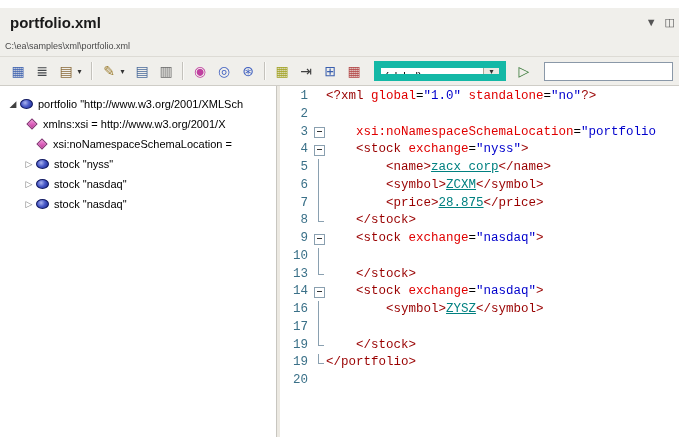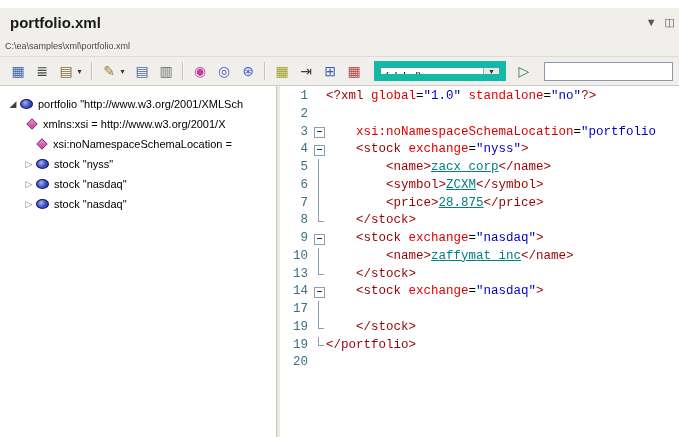--- a/index.html
+++ b/index.html
@@ -211,31 +211,35 @@
           <span class="ctext"><span class="sg-tag">    &lt;/stock&gt;</span></span>
         </div>
         <div class="cline">
           <span class="lnum">9</span>
           <span class="fold box"></span>
           <span class="ctext"><span class="sg-tag">    &lt;stock </span><span class="sg-attr">exchange</span><span class="sg-eq">=</span><span class="sg-val">"nasdaq"</span><span class="sg-tag">&gt;</span></span>
         </div>
         <div class="cline">
           <span class="lnum">10</span>
           <span class="fold v"></span>
-          <span class="ctext"><span class="sg-tag">        &lt;name&gt;</span><span class="sg-text">zaffymat inc</span><span class="sg-tag">&lt;/name&gt;</span></span>
         </div>
         <div class="cline">
           <span class="lnum">13</span>
           <span class="fold end"></span>
           <span class="ctext"><span class="sg-tag">    &lt;/stock&gt;</span></span>
         </div>
         <div class="cline">
           <span class="lnum">14</span>
           <span class="fold box"></span>
           <span class="ctext"><span class="sg-tag">    &lt;stock </span><span class="sg-attr">exchange</span><span class="sg-eq">=</span><span class="sg-val">"nasdaq"</span><span class="sg-tag">&gt;</span></span>
+        </div>
+        <div class="cline">
+          <span class="lnum">16</span>
+          <span class="fold v"></span>
+          <span class="ctext"><span class="sg-tag">        &lt;symbol&gt;</span><span class="sg-text">ZYSZ</span><span class="sg-tag">&lt;/symbol&gt;</span></span>
         </div>
         <div class="cline">
           <span class="lnum">17</span>
           <span class="fold v"></span>
         </div>
         <div class="cline">
           <span class="lnum">19</span>
           <span class="fold end"></span>
           <span class="ctext"><span class="sg-tag">    &lt;/stock&gt;</span></span>
         </div>

